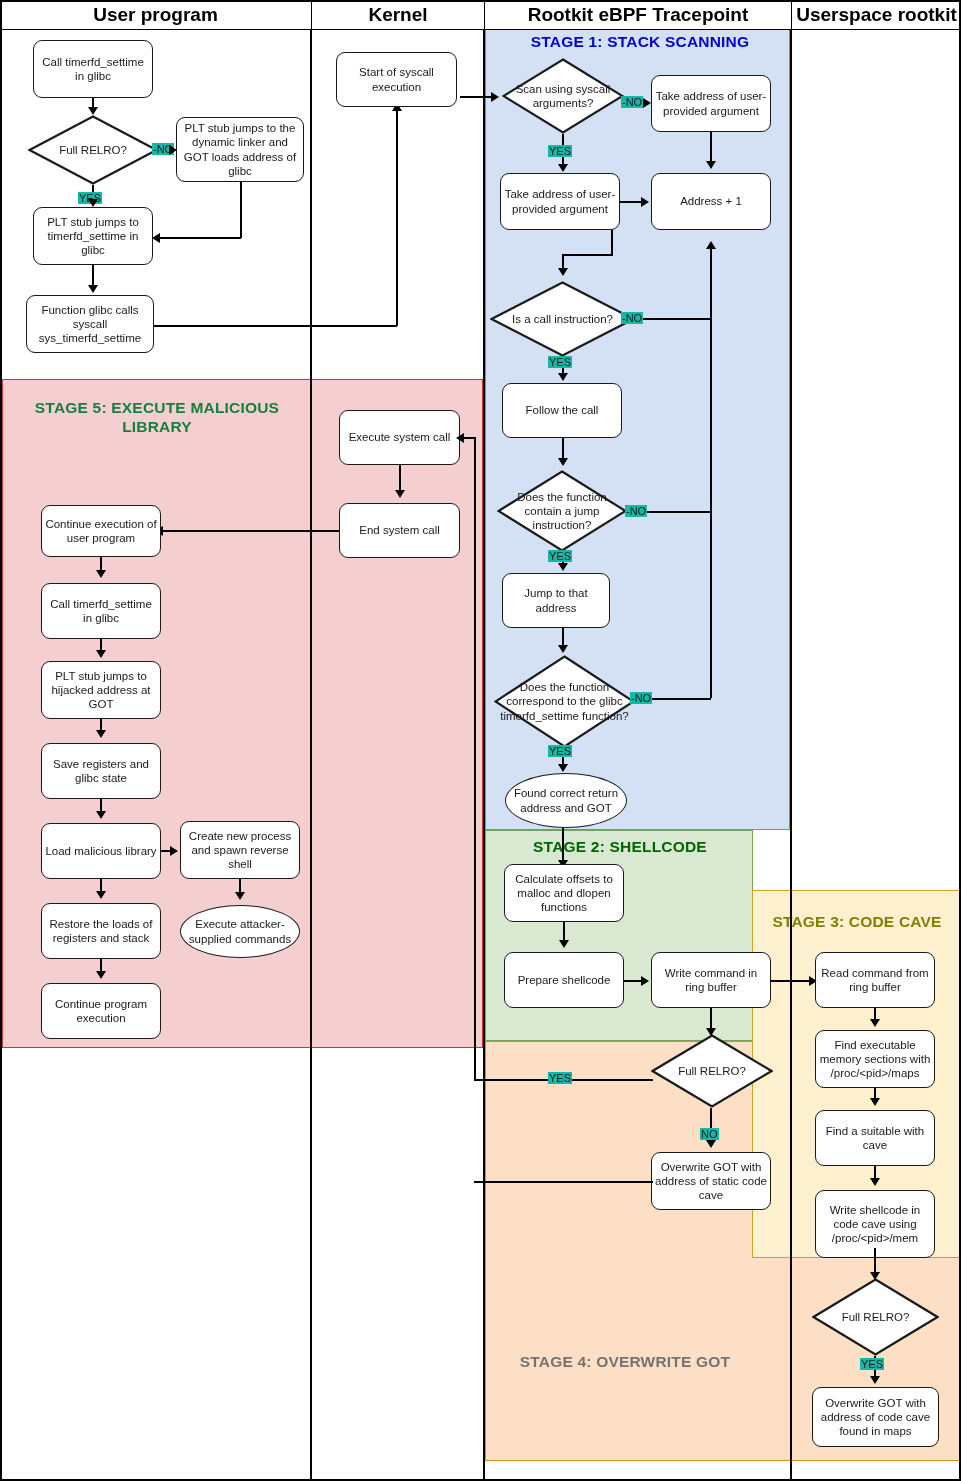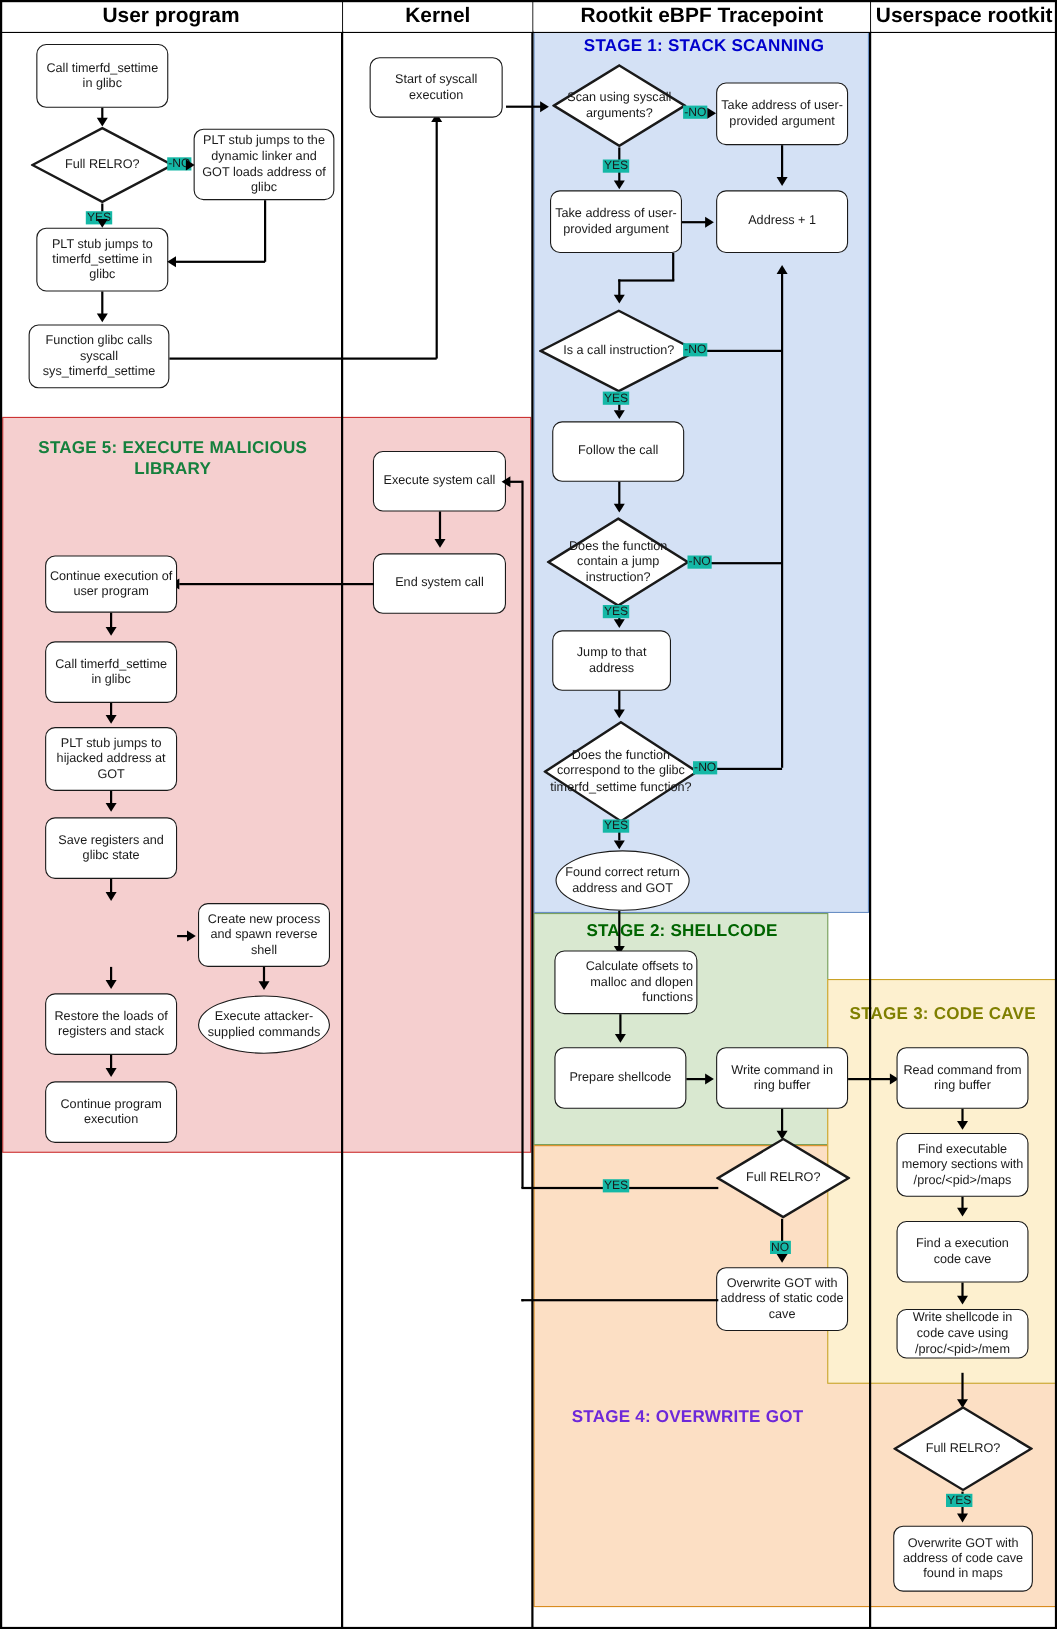--- a/index.html
+++ b/index.html
@@ -59,21 +59,21 @@
   <div class="stage-bg" style="left:485px;top:29px;width:305px;height:801px;background:#d4e1f5;border:1px solid #6a8fc4;"></div>
   <div class="stage-bg" style="left:485px;top:830px;width:268px;height:211px;background:#d9e8d0;border:1px solid #7aa05e;"></div>
   <div class="stage-bg" style="left:752px;top:890px;width:209px;height:368px;background:#fdf0cf;border:1px solid #c9a227;"></div>
   <div class="stage-bg" style="left:485px;top:1041px;width:476px;height:420px;background:#fcdfc4;border:1px solid #d98c1f;"></div>
   <div class="stage-bg" style="left:752px;top:890px;width:209px;height:368px;background:#fdf0cf;border:1px solid #c9a227;"></div>
   <div class="stage-bg" style="left:2px;top:379px;width:481px;height:669px;background:#f5cfcf;border:1px solid #cc3333;"></div>
 
   <div class="stage-label" style="left:495px;top:32px;width:290px;color:#0000cc;">STAGE 1: STACK SCANNING</div>
   <div class="stage-label" style="left:495px;top:837px;width:250px;color:#006400;">STAGE 2: SHELLCODE</div>
   <div class="stage-label" style="left:758px;top:912px;width:198px;color:#7f7f00;">STAGE 3: CODE CAVE</div>
-  <div class="stage-label" style="left:500px;top:1279px;width:250px;color:#6d28d9;">STAGE 4: OVERWRITE GOT</div>
+  <div class="stage-label" style="left:500px;top:1352px;width:250px;color:#737373;">STAGE 4: OVERWRITE GOT</div>
   <div class="stage-label" style="left:12px;top:398px;width:290px;color:#15803d;">STAGE 5: EXECUTE MALICIOUS LIBRARY</div>
 
   <div class="ln lnv" style="left:310px;top:0;height:1481px;width:2px;"></div>
   <div class="ln lnv" style="left:483px;top:0;height:1481px;width:2px;"></div>
   <div class="ln lnv" style="left:790px;top:0;height:1481px;width:2px;"></div>
 
   <div class="ln lnh" style="left:0;top:28px;width:961px;height:2px;"></div>
 
   <div class="lane-header" style="left:0;width:311px;border-right:none;border-bottom:none;">User program</div>
   <div class="lane-header" style="left:312px;width:172px;border-right:none;border-bottom:none;">Kernel</div>
@@ -218,21 +218,21 @@
   <div class="ln lnh" style="left:635px;top:698px;width:76px;"></div>
   <div class="elbl" style="left:630px;top:692px;">-NO</div>
 
   <div class="ln lnv" style="left:562px;top:748px;height:16px;"></div>
   <div class="elbl" style="left:548px;top:745px;">YES</div>
   <div class="arw down" style="left:558px;top:764px;"></div>
 
   <div class="ln lnv" style="left:562px;top:828px;height:34px;"></div>
   <div class="arw down" style="left:558px;top:860px;"></div>
 
-  <div class="node" style="left:504px;top:864px;width:130px;height:58px;text-align:right;">Calculate offsets to malloc and dlopen functions</div>
+  <div class="node" style="left:504px;top:864px;width:120px;height:58px;">Calculate offsets to malloc and dlopen functions</div>
 
   <div class="node" style="left:504px;top:952px;width:120px;height:56px;">Prepare shellcode</div>
 
   <div class="node" style="left:651px;top:952px;width:120px;height:56px;">Write command in ring buffer</div>
 
   <div class="ln lnv" style="left:563px;top:922px;height:20px;"></div>
   <div class="arw down" style="left:559px;top:940px;"></div>
 
   <div class="ln lnh" style="left:624px;top:980px;width:19px;"></div>
   <div class="arw right" style="left:641px;top:976px;"></div>
@@ -240,23 +240,23 @@
   <div class="ln lnh" style="left:771px;top:980px;width:40px;"></div>
   <div class="arw right" style="left:809px;top:976px;"></div>
 
   <div class="ln lnv" style="left:710px;top:1008px;height:22px;"></div>
   <div class="arw down" style="left:706px;top:1028px;"></div>
 
   <div class="node" style="left:815px;top:952px;width:120px;height:56px;">Read command from ring buffer</div>
 
   <div class="node" style="left:815px;top:1030px;width:120px;height:58px;">Find executable memory sections with /proc/&lt;pid&gt;/maps</div>
 
-  <div class="node" style="left:815px;top:1110px;width:120px;height:56px;">Find a execution code cave</div>
-
-  <div class="node" style="left:815px;top:1190px;width:120px;height:45px;">Write shellcode in code cave using /proc/&lt;pid&gt;/mem</div>
+  <div class="node" style="left:815px;top:1110px;width:120px;height:56px;">Find a suitable with cave</div>
+
+  <div class="node" style="left:815px;top:1190px;width:120px;height:68px;">Write shellcode in code cave using /proc/&lt;pid&gt;/mem</div>
 
   <div class="ln lnv" style="left:874px;top:1008px;height:13px;"></div>
   <div class="arw down" style="left:870px;top:1019px;"></div>
 
   <div class="ln lnv" style="left:874px;top:1088px;height:12px;"></div>
   <div class="arw down" style="left:870px;top:1098px;"></div>
 
   <div class="ln lnv" style="left:874px;top:1166px;height:13px;"></div>
   <div class="arw down" style="left:870px;top:1178px;"></div>
 
@@ -299,20 +299,21 @@
   <div class="ln lnv" style="left:474px;top:1181px;height:2px;"></div>
 
   <div class="node" style="left:41px;top:505px;width:120px;height:52px;">Continue execution of user program</div>
 
   <div class="node" style="left:41px;top:583px;width:120px;height:56px;">Call timerfd_settime in glibc</div>
 
   <div class="node" style="left:41px;top:661px;width:120px;height:58px;">PLT stub jumps to hijacked address at GOT</div>
 
   <div class="node" style="left:41px;top:743px;width:120px;height:56px;">Save registers and glibc state</div>
 
+  <div class="node" style="left:41px;top:823px;width:120px;height:56px;">Load malicious library</div>
 
   <div class="node" style="left:180px;top:821px;width:120px;height:58px;">Create new process and spawn reverse shell</div>
 
   <div class="node" style="left:41px;top:903px;width:120px;height:56px;">Restore the loads of registers and stack</div>
 
   <div class="node ellipse" style="left:180px;top:905px;width:120px;height:53px;">Execute attacker-supplied commands</div>
 
   <div class="node" style="left:41px;top:983px;width:120px;height:56px;">Continue program execution</div>
 
   <div class="ln lnv" style="left:100px;top:557px;height:14px;"></div>

